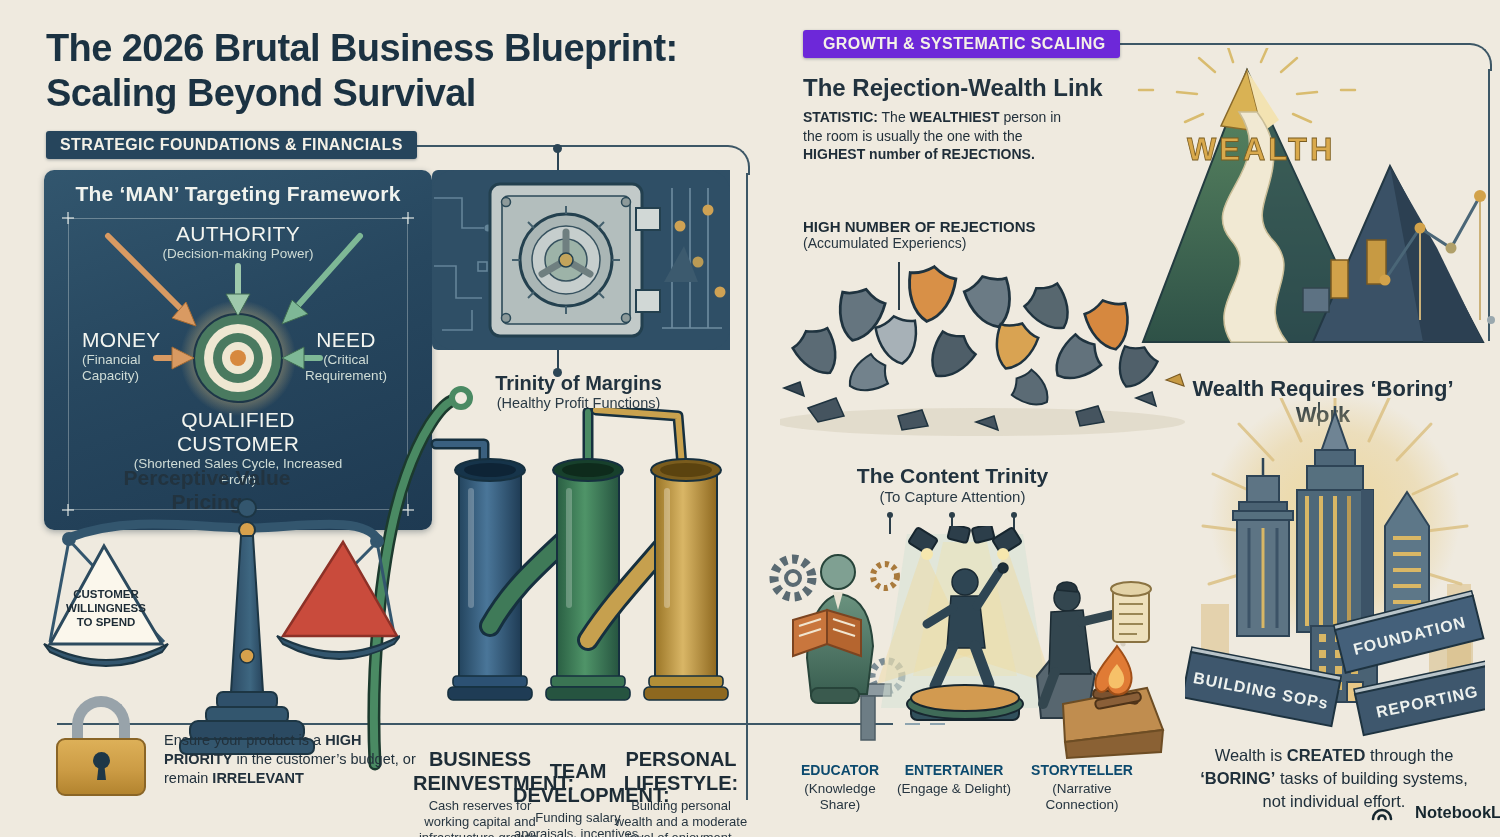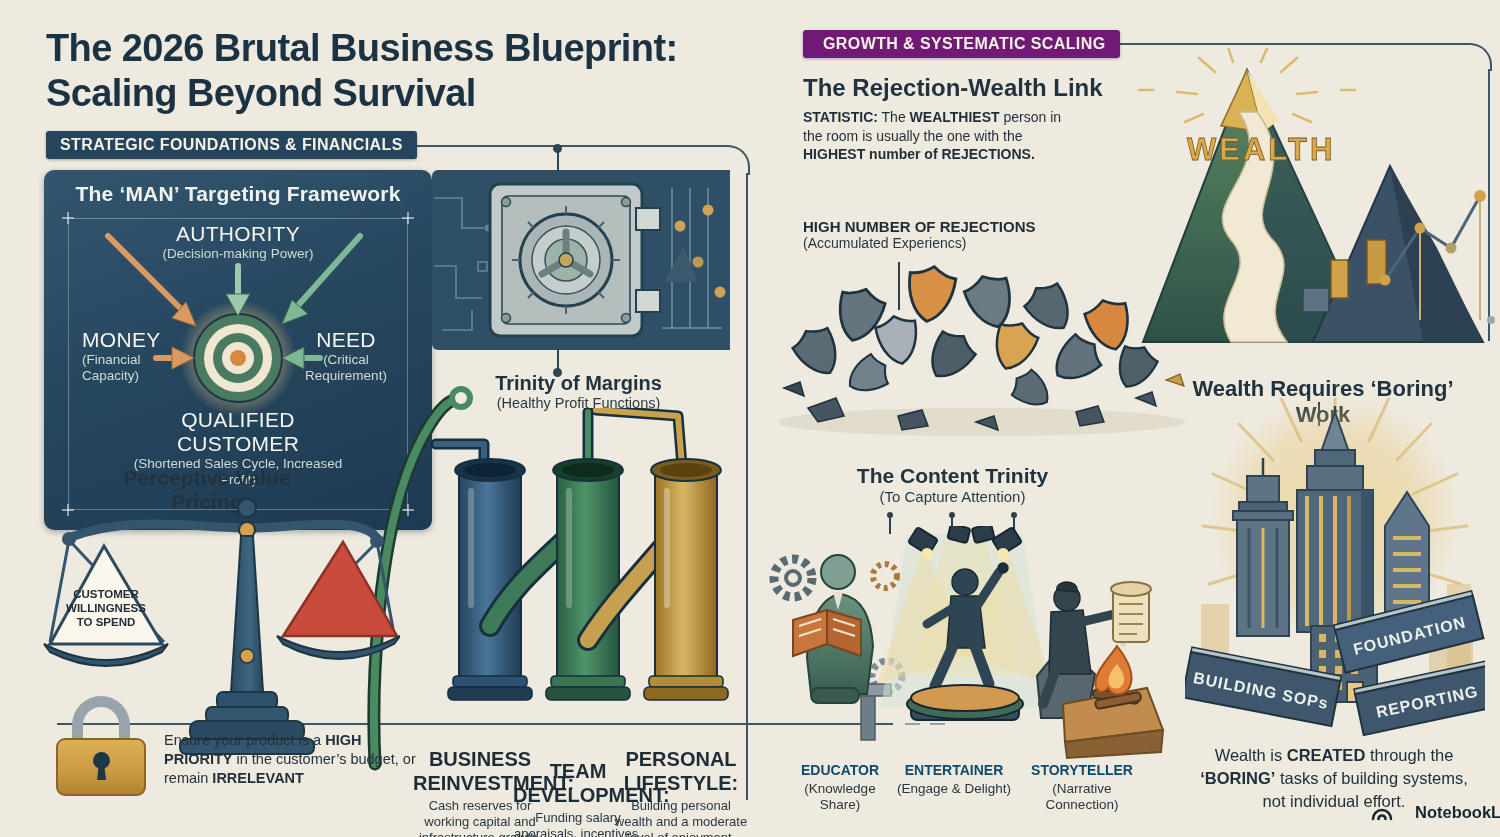--- a/index.html
+++ b/index.html
@@ -4,21 +4,21 @@
 <style>
   html,body{margin:0;padding:0;background:#e6e2d4;}
   .canvas{position:relative;width:1500px;height:837px;background:#efeadf;overflow:hidden;
           font-family:"Liberation Sans",sans-serif;color:#203442;}
   .abs{position:absolute;}
   .line{position:absolute;background:#3d5766;}
   .h1{font-size:38px;font-weight:800;letter-spacing:-.6px;color:#1b3242;line-height:1.18;}
   .badge{position:absolute;font-size:16px;font-weight:700;color:#f4f1e7;padding:5px 14px;
          border-radius:3px;letter-spacing:.4px;box-shadow:0 1px 3px rgba(20,40,55,.35);}
   .badge-navy{background:#26455c;}
-  .badge-green{background:#701a75;padding-left:20px;}
+  .badge-green{background:#6d28d9;padding-left:20px;}
   .sec-h{font-weight:800;color:#22333f;}
   .ctext{text-align:center;}
   .man-panel{position:absolute;left:44px;top:170px;width:388px;height:360px;border-radius:10px;
              background:linear-gradient(160deg,#32566e 0%,#27475f 45%,#1e3a52 100%);
              box-shadow:0 2px 6px rgba(20,40,55,.35);}
   .man-title{position:absolute;left:0;right:0;top:12px;text-align:center;font-size:21px;
              font-weight:800;color:#f0f3ee;letter-spacing:.2px;}
   .man-frame{position:absolute;left:24px;right:24px;top:48px;bottom:20px;
              border:1px solid rgba(235,243,238,.32);}
   .man-label{font-size:21px;font-weight:400;color:#f3f5f0;letter-spacing:.3px;}

